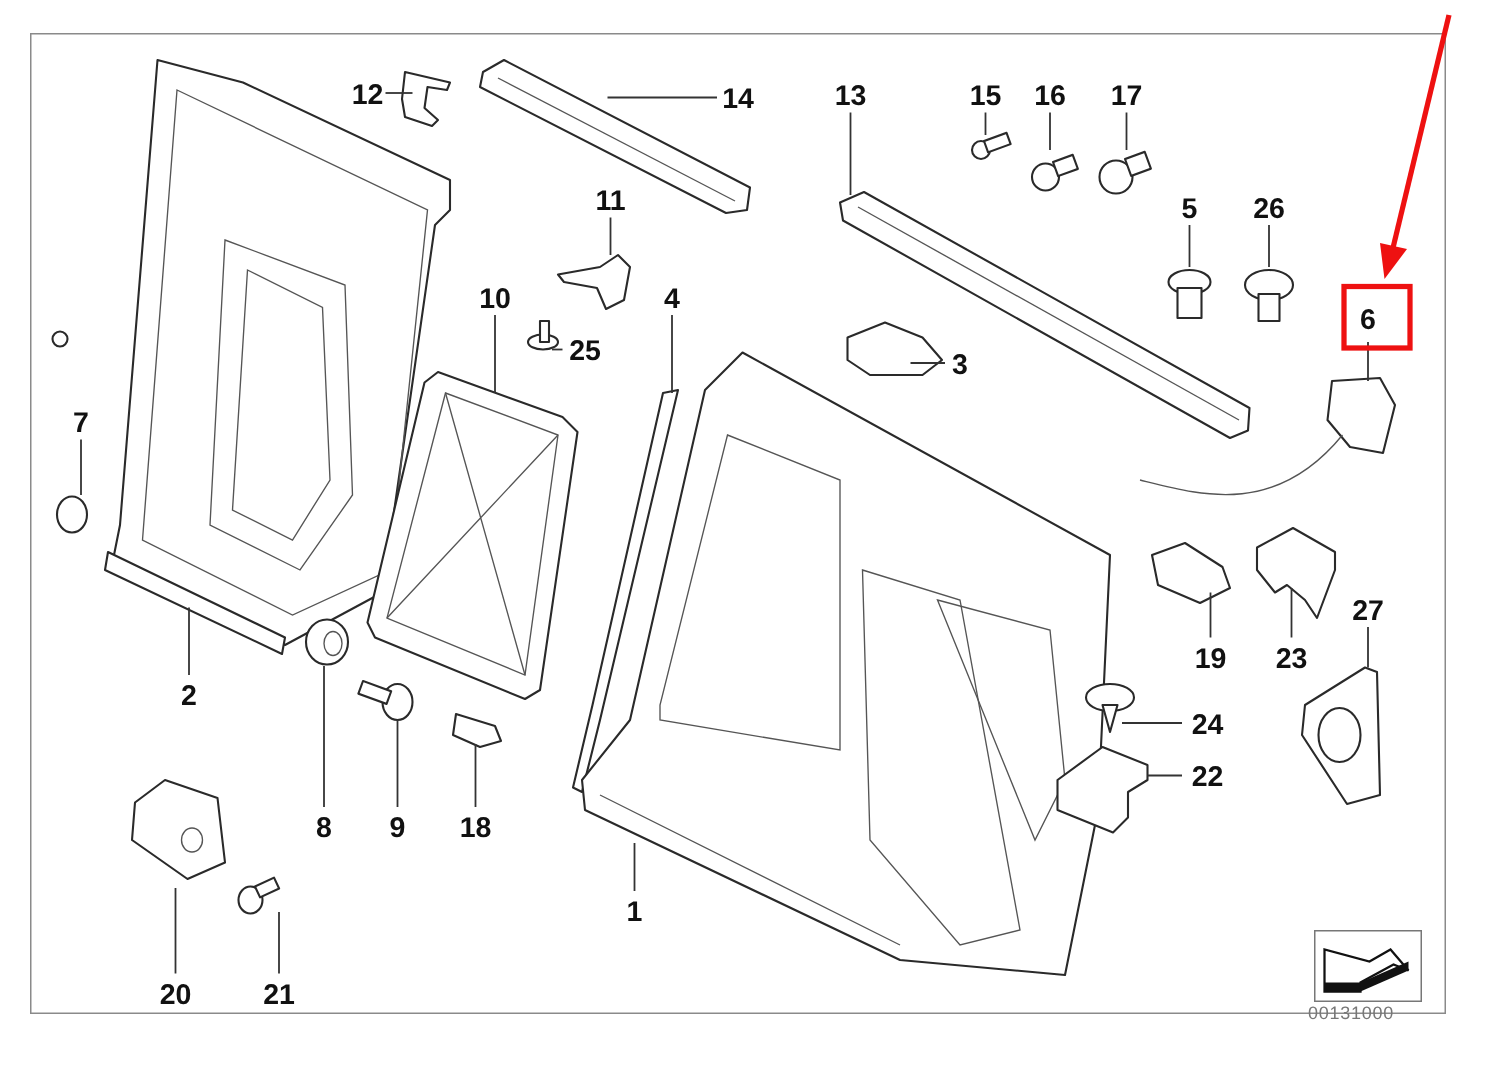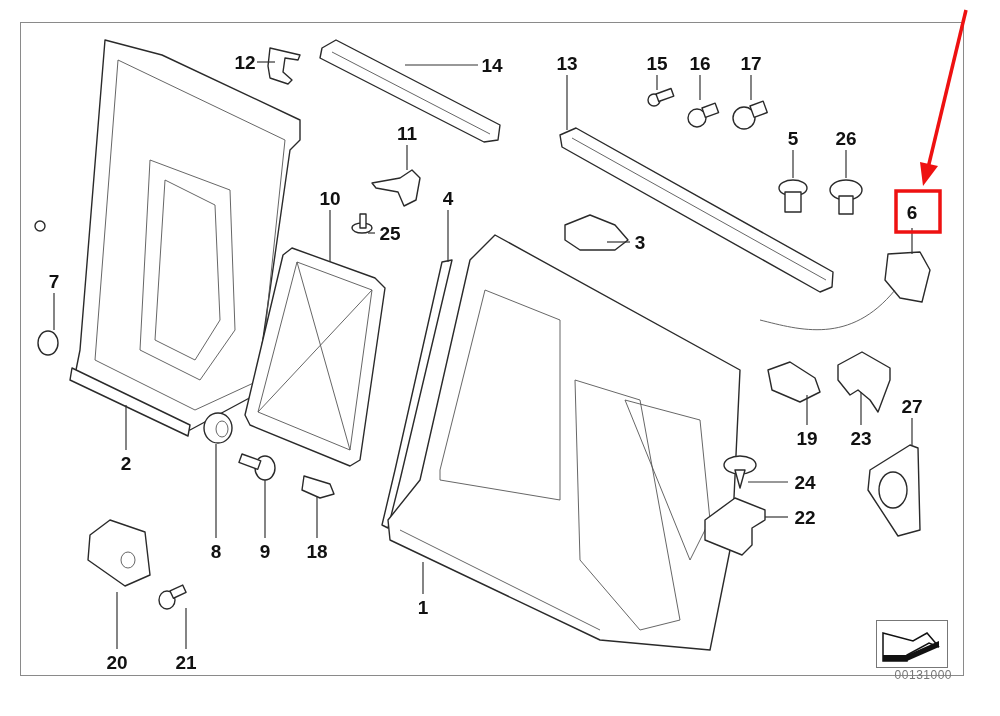--- a/index.html
+++ b/index.html
@@ -7,21 +7,21 @@
   .frame { position:absolute; left:20px; top:22px; width:944px; height:654px; border:1.5px solid #8a8a8a; box-sizing:border-box; background:#fff; }
   svg.drawing { position:absolute; left:0; top:0; width:1000px; height:716px; }
   .part { fill:#ffffff; stroke:#2a2a2a; stroke-width:1.4; stroke-linejoin:round; }
   .part-thin { fill:none; stroke:#555; stroke-width:0.9; }
   .leader { stroke:#333; stroke-width:1.2; fill:none; }
   .callout { font-family:"Liberation Sans", sans-serif; font-weight:bold; font-size:19px; fill:#111; }
   .hl-box { fill:none; stroke:#ee1111; stroke-width:3.5; }
   .hl-arrow { stroke:#ee1111; stroke-width:3.5; fill:none; }
   .hl-head { fill:#ee1111; }
   .ref-box { position:absolute; left:876px; top:620px; width:70px; height:46px; border:1px solid #777; background:#fff; }
-  .ref-code { position:absolute; left:872px; top:668px; width:80px; text-align:right; font-family:"Liberation Sans", sans-serif; font-size:12px; color:#777; letter-spacing:0.5px; }
+  .ref-code { position:absolute; left:872px; top:668px; width:80px; text-align:left; font-family:"Liberation Sans", sans-serif; font-size:12px; color:#777; letter-spacing:0.5px; }
 </style>
 </head>
 <body>
 
 <div class="frame"></div>
 
 <svg class="drawing" viewBox="0 0 1000 716">
 
   <g>
     <path class="part" d="M105,40 L162,55 L300,120 L300,140 L290,150 L255,395 L190,430 L75,375 L80,350 Z"></path>

